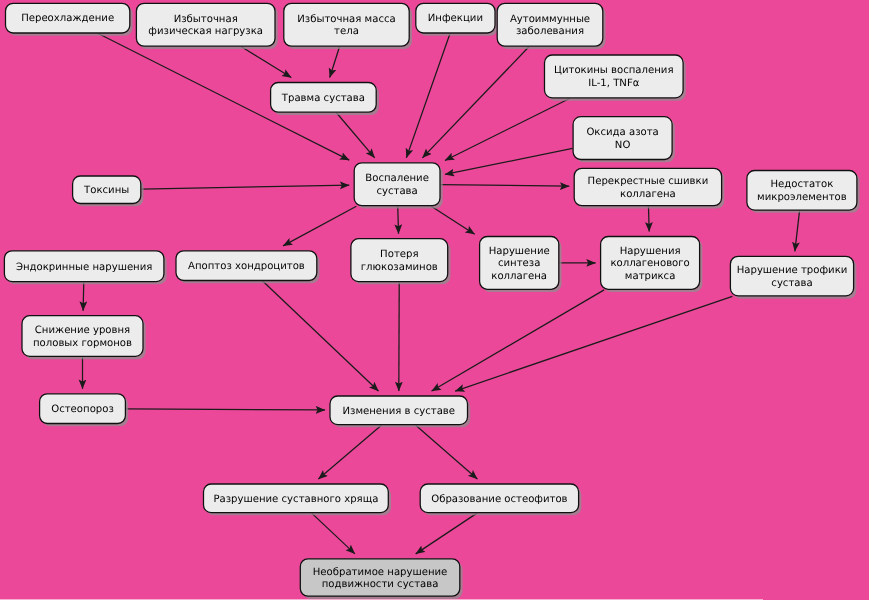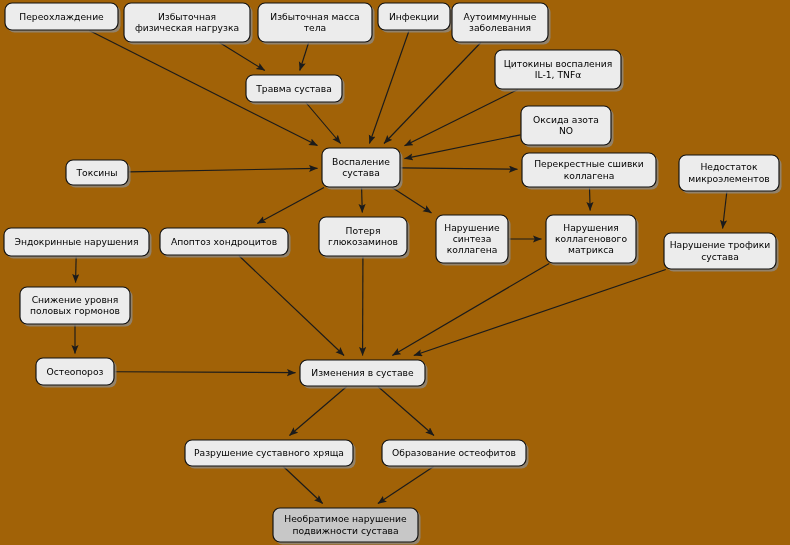--- a/index.html
+++ b/index.html
@@ -10,21 +10,21 @@
   body {
     width: 790px;
     height: 545px;
     font-family: "DejaVu Sans", "Liberation Sans", sans-serif;
     overflow: hidden;
   }
   #diagram-root {
     position: relative;
     width: 790px;
     height: 545px;
-    background: #a16207;
+    background: #ec4899;
   }
   svg.layer {
     position: absolute;
     top: 0;
     left: 0;
     width: 790px;
     height: 545px;
   }
   .node-rect {
     fill: #ececec;

